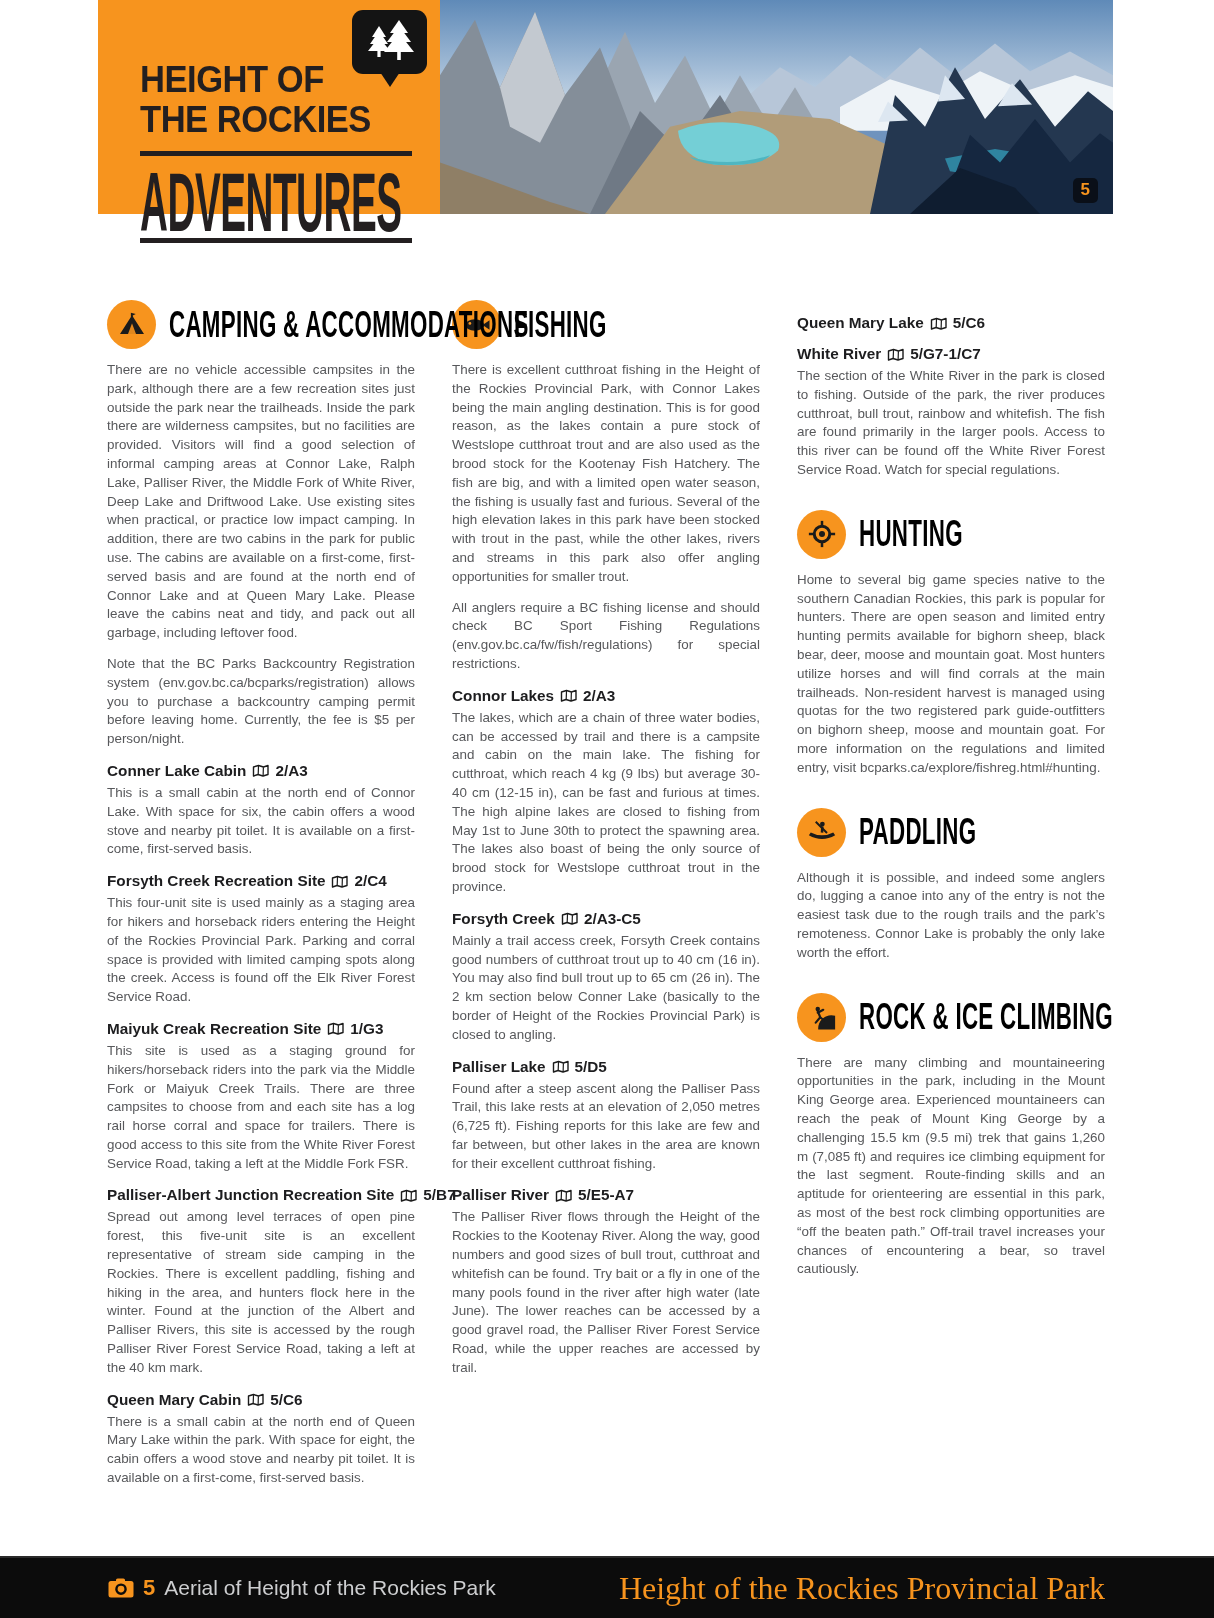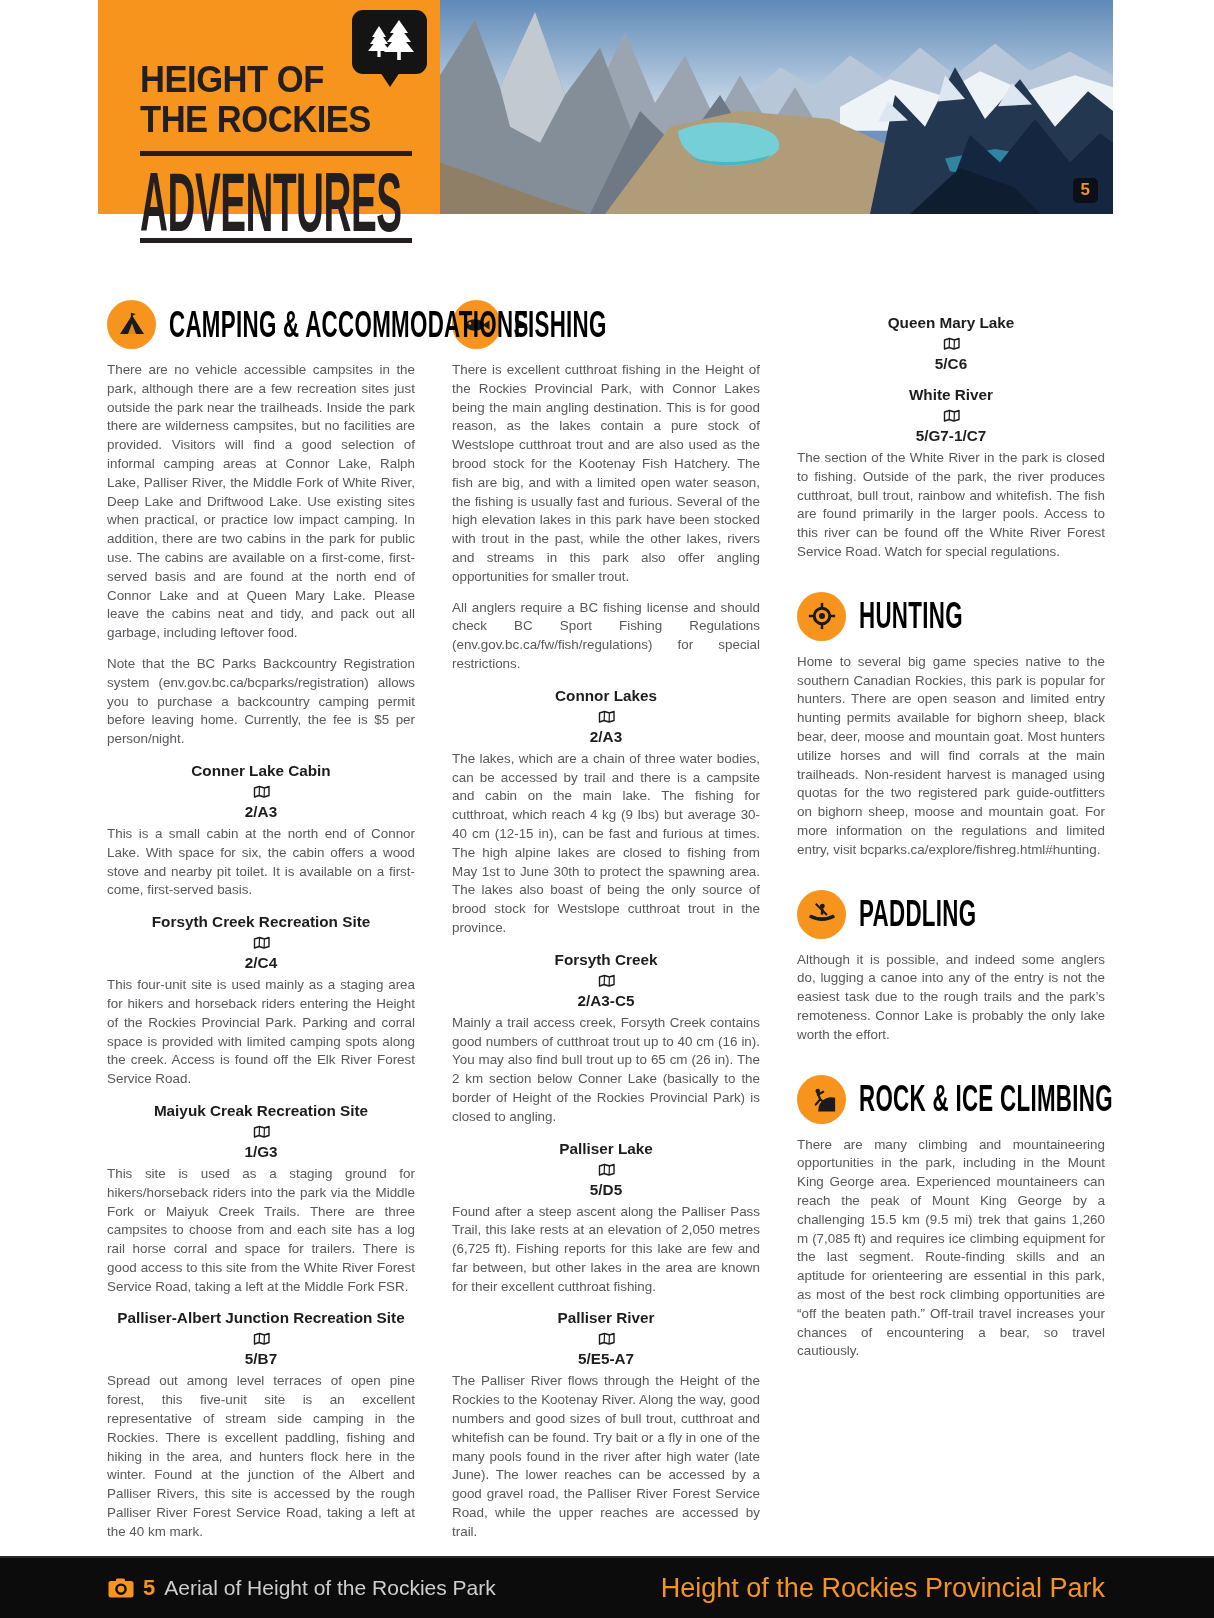--- a/index.html
+++ b/index.html
@@ -24,29 +24,29 @@
   .photo-num { position:absolute; right:15px; bottom:11px; background:rgba(8,12,18,0.85); border-radius:5px; color:#F7941E; font-weight:bold; font-size:17px; padding:2px 8px 3px; }
   
   .columns { position:absolute; left:107px; top:300px; width:998px; display:flex; gap:37px; }
   .col { width:308px; flex:0 0 308px; }
   .sec-head { display:flex; align-items:center; gap:13px; margin:0 0 12px; }
   .circ { width:49px; height:49px; border-radius:50%; background:#F7941E; display:flex; align-items:center; justify-content:center; flex:0 0 49px; }
   .sec-title { margin:0; font-size:36px; color:#000000; font-weight:bold; white-space:nowrap; }
   .cond { display:inline-block; transform:scaleX(0.62); transform-origin:left center; letter-spacing:0.5px; }
   p.body { margin:0 0 12px; font-size:13.4px; line-height:18.8px; color:#57585B; text-align:justify; }
   .entry { margin-top:13px; }
-  .entry h3 { margin:4px 0 4px; font-size:15.3px; color:#1D1D1F; font-weight:bold; display:flex; align-items:center; gap:5px; white-space:nowrap;flex-direction:column; }
+  .entry h3 { margin:4px 0 4px; font-size:15.3px; color:#1D1D1F; font-weight:bold; display:flex; align-items:center; gap:5px; white-space:nowrap; }
   .map-ic { flex:0 0 auto; margin:0 1px; }
   .sec-gap { margin-top:30px; }
   .first-offset { margin-top:14px; }
   
   .footer { position:absolute; left:0; bottom:0; width:1214px; height:62px; background:#0C0C0C; border-top:2px solid #2A2A2A; display:flex; align-items:center; padding:0 109px 0 108px; box-sizing:border-box; }
   .credit { display:flex; align-items:center; gap:9px; color:#CDCED0; font-size:21px; }
   .credit .num { color:#F7941E; font-weight:bold; font-size:22px; }
-  .park-name { margin-left:auto; color:#F7941E; font-size:27px; }
+  .park-name { margin-left:auto; color:#F7941E; font-size:32px;font-family:Liberation Serif, serif; }
 </style>
 </head>
 <body>
 
 <div class="page">
 
   <div class="masthead">
     <div class="brand">
       <div class="tree-badge">
         <svg width="56" height="48" viewBox="0 0 56 48" aria-hidden="true">

